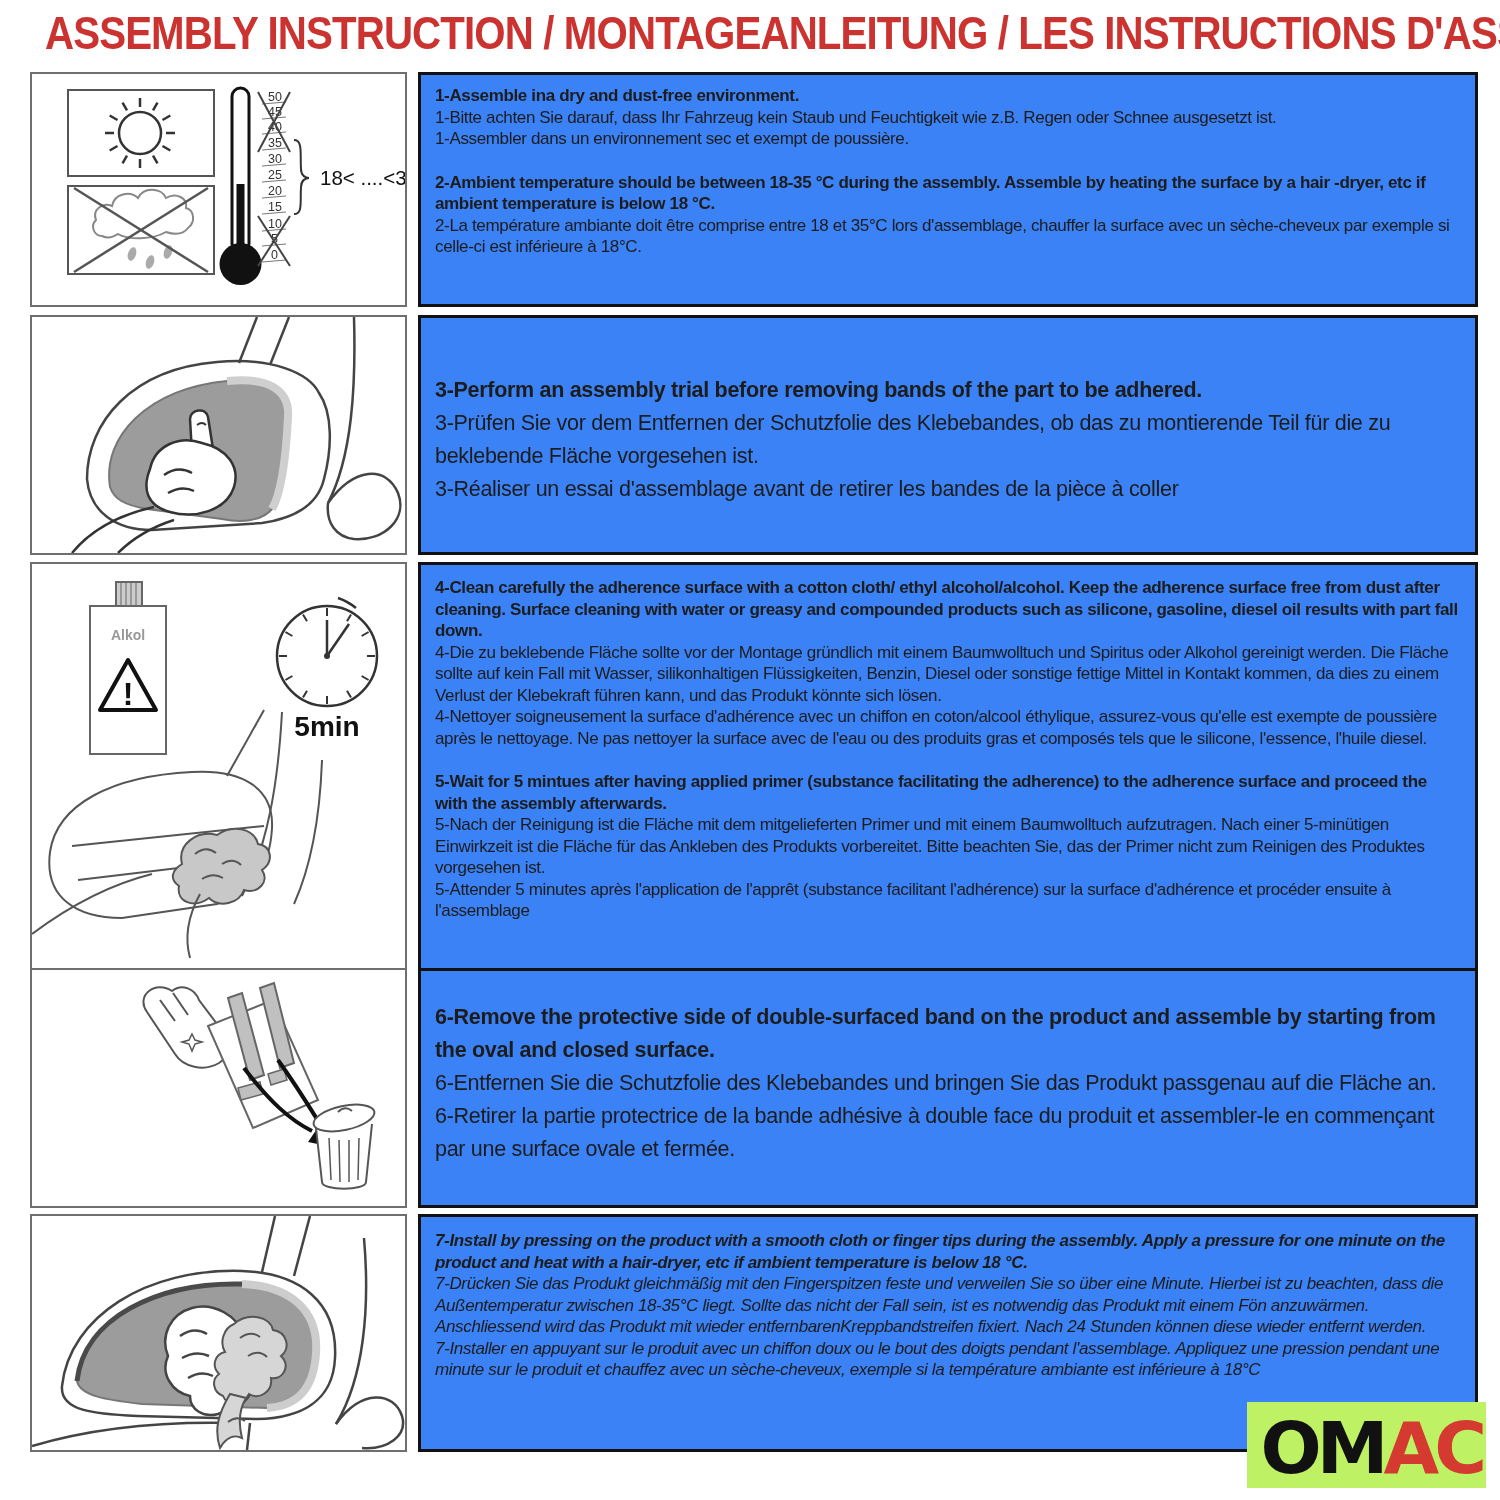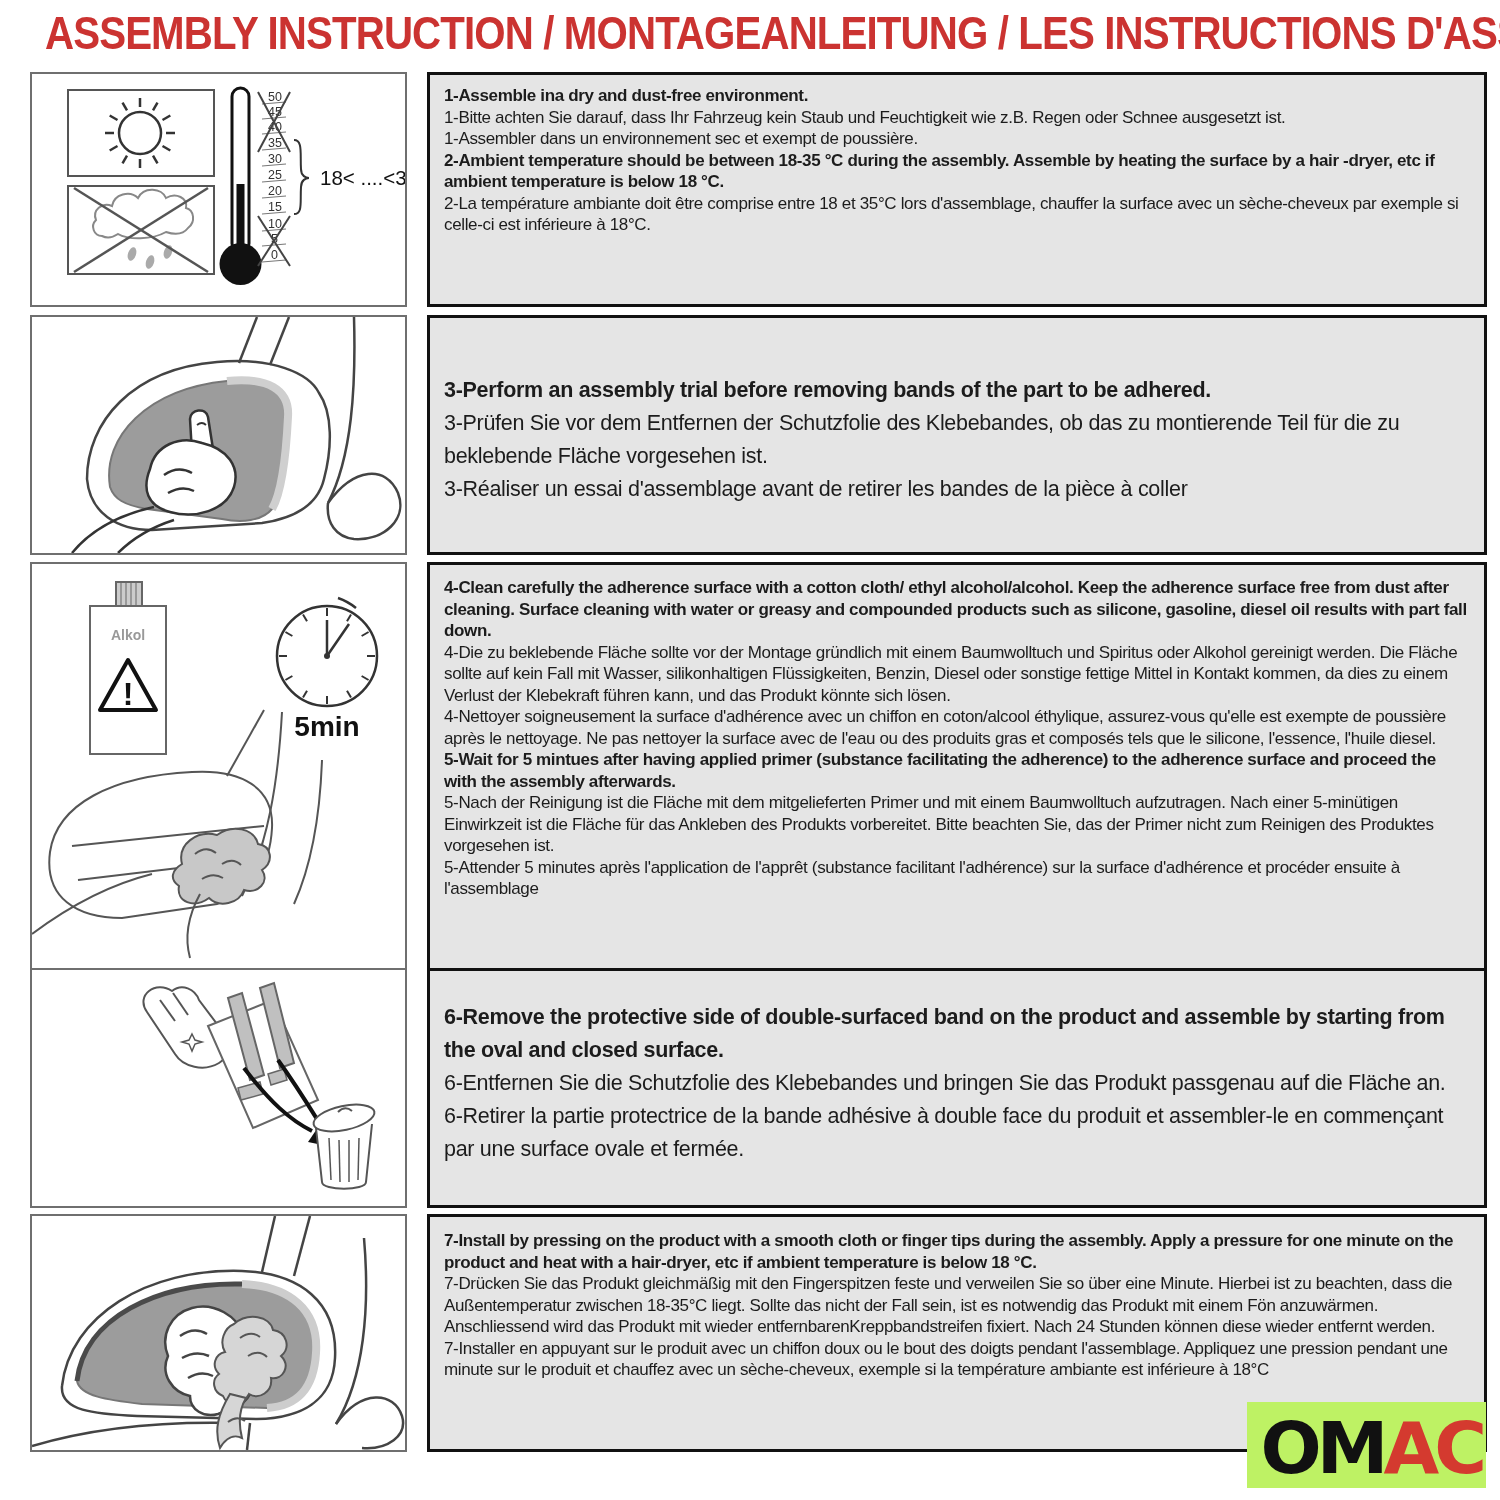--- a/index.html
+++ b/index.html
@@ -1,35 +1,35 @@
 <!DOCTYPE html>
 <html><head>
 <meta charset="utf-8">
 <style>
   html,body{margin:0;padding:0;background:#ffffff;}
   .page{position:relative;width:1500px;height:1500px;background:#ffffff;overflow:hidden;
         font-family:"Liberation Sans",sans-serif;color:#1c1c1c;}
   .title{position:absolute;left:45px;top:6px;font-size:46px;font-weight:bold;
          letter-spacing:-1px;white-space:nowrap;transform:scaleX(0.875);transform-origin:left top;}
   .illu{position:absolute;left:30px;width:377px;border:2px solid #6f6f6f;background:#fff;box-sizing:border-box;}
-  .txt{position:absolute;left:427px;width:1060px;border:3px solid #111;background:#e5e5e5;box-sizing:border-box;}
+  .txt{position:absolute;left:418px;width:1060px;border:3px solid #111;background:#3b82f6;box-sizing:border-box;}
   .txt .inner{padding:10px 14px 0 14px;}
   p{margin:0;}
   .sm{font-size:17px;line-height:21.5px;letter-spacing:-0.35px;}
   .lg{font-size:21.5px;line-height:33px;letter-spacing:-0.3px;}
   .bold{font-weight:bold;}
-  .gap{}
+  .gap{margin-top:22px;}
   .pt-lg{padding-top:56px !important;}
   .pt-md{padding-top:30px !important;}
   
   .r1{top:72px;height:235px;}
   .r2{top:315px;height:240px;}
   .r3{top:562px;height:517px;}
   .r4{top:968px;height:240px;}
-  .r5{top:1214px;height:238px;}
+  .r5{top:1214px;height:238px;font-style:italic;}
   svg{display:block;}
   .logo{position:absolute;right:14px;bottom:12px;background:#bef264;padding:10px 4px 4px 14px;
         font-weight:bold;font-size:72px;letter-spacing:-5px;line-height:1;
         font-family:"DejaVu Sans","Liberation Sans",sans-serif;}
 </style>
 </head>
 <body>
 
 <div class="page">
 

